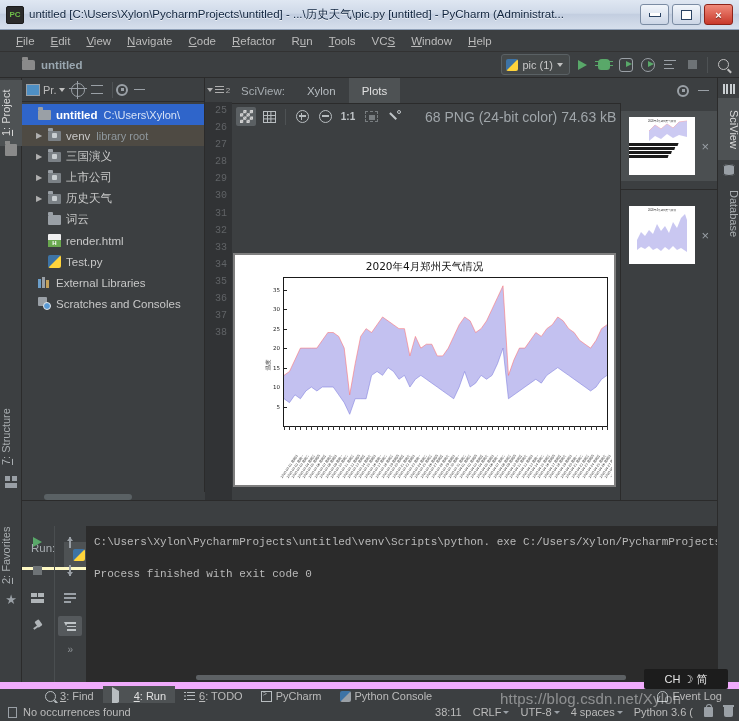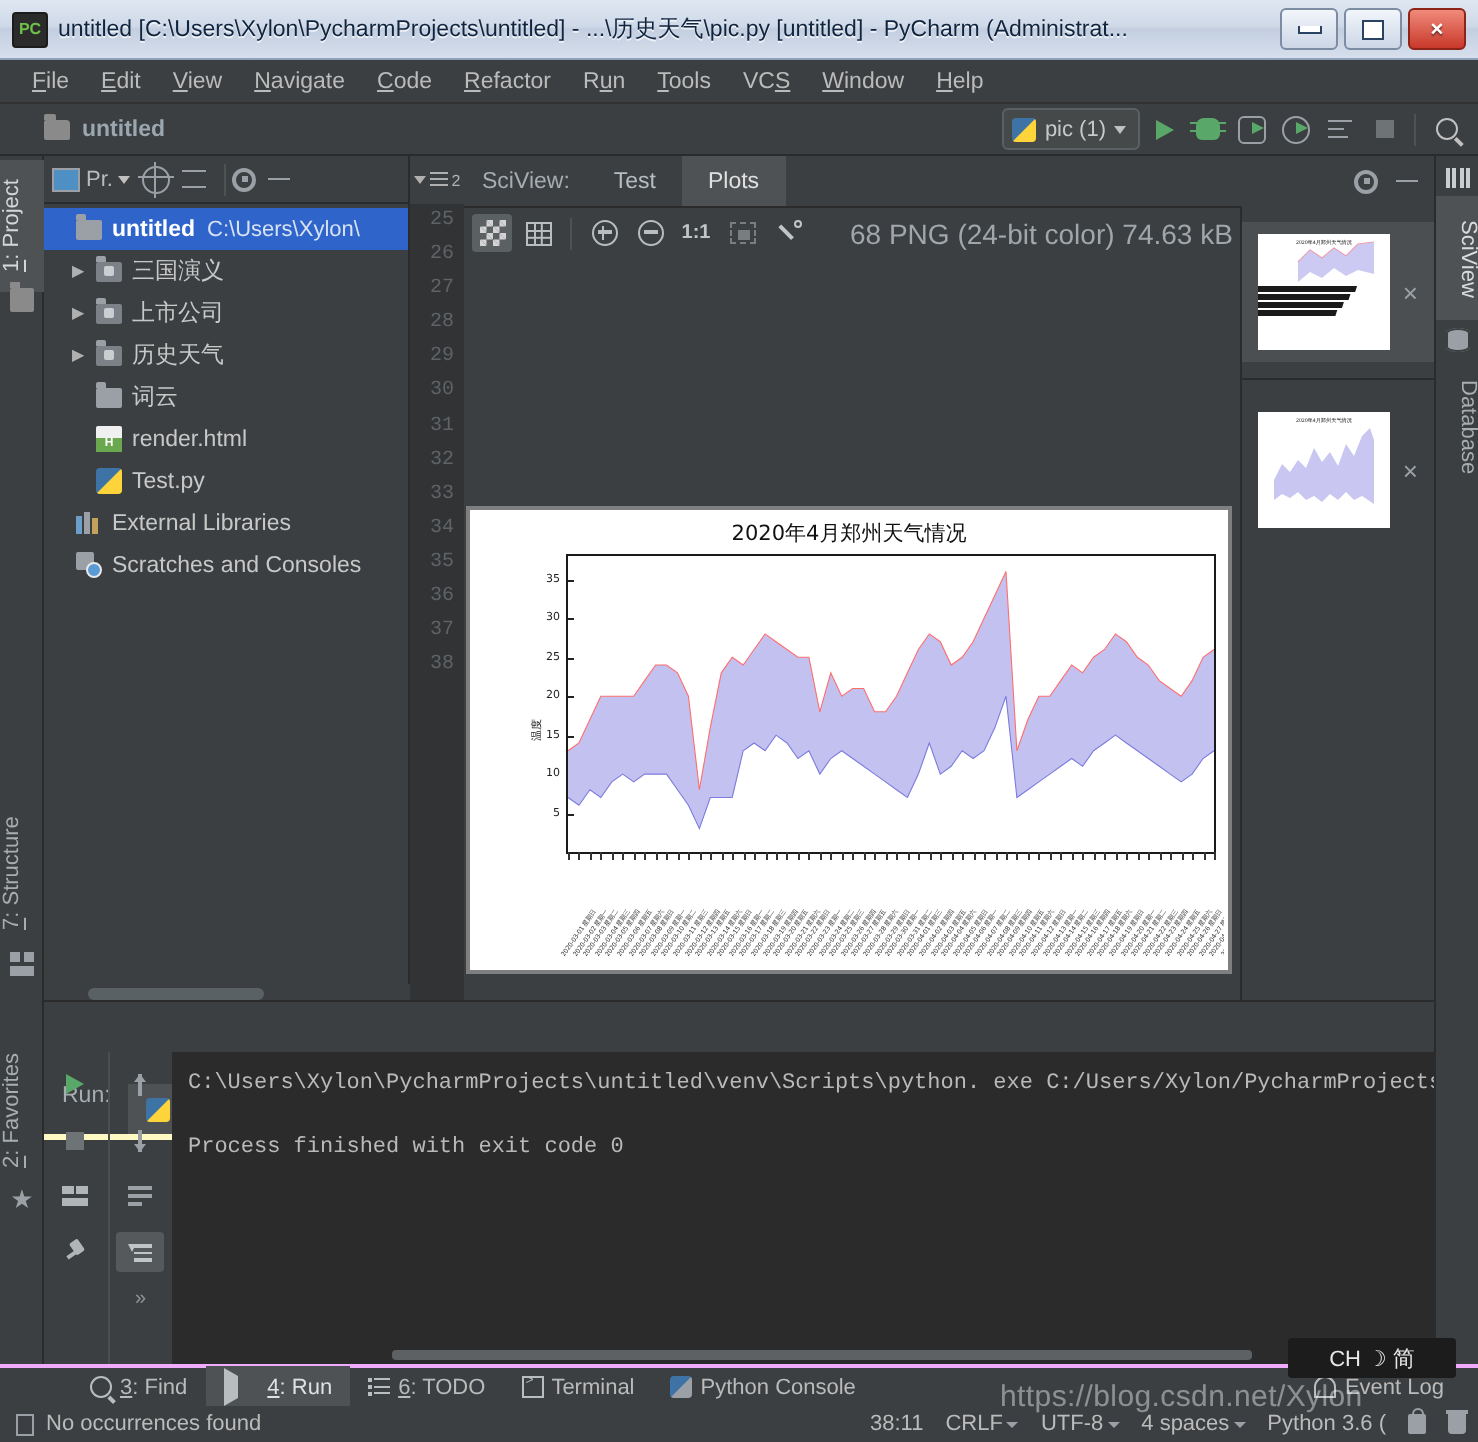--- a/index.html
+++ b/index.html
@@ -355,21 +355,21 @@
   }
   .cline.gap{height:16px;}
   .chscroll{
     position:absolute;left:110px;bottom:2px;width:430px;height:5px;background:#5d6164;border-radius:2px;
   }
 
   
   .bottomtabs{
     position:absolute;left:0;top:682px;width:739px;height:21px;
     background:#3c3f41;display:flex;align-items:center;box-sizing:border-box;
-    border-top:2px solid #f0abfc;
+    border-top:7px solid #f0abfc;
   }
   .btab{display:flex;align-items:center;gap:4px;padding:2px 9px;color:#bbbbbb;font-size:11px;height:21px;box-sizing:border-box;}
   .btab.act{background:#4e5254;color:#e0e0e0;}
   .btab u{text-decoration:underline;}
   .btab .ic{width:11px;height:11px;flex:none;}
   .ic-find{border:1.5px solid #b8bdc0;border-radius:50%;width:8px;height:8px;position:relative;box-sizing:border-box;}
   .ic-find:after{content:"";position:absolute;right:-3px;bottom:-2px;width:4px;height:1.5px;background:#b8bdc0;transform:rotate(45deg);}
   .ic-run{width:0;height:0;border-left:7px solid #b8bdc0;border-top:4.5px solid transparent;border-bottom:4.5px solid transparent;}
   .ic-todo{position:relative;}
   .ic-todo i{position:absolute;left:3px;width:8px;height:1.4px;background:#b8bdc0;}
@@ -519,20 +519,26 @@
         <span class="dash"></span>
       </div>
     </div>
     <div class="tree" id="tree">
         <div class="trow sel" style="padding-left: 4px;">
           <span class="arrow"></span>
           <span class="ficon"></span>
           <span class="tlabel">untitled</span>
           <span class="tsub">C:\Users\Xylon\</span>
         </div>
+        <div class="trow hov" style="padding-left: 14px;">
+          <span class="arrow e"></span>
+          <span class="ficon mod"></span>
+          <span class="tlabel">venv</span>
+          <span class="tsub">library root</span>
+        </div>
         <div class="trow" style="padding-left: 14px;">
           <span class="arrow e"></span>
           <span class="ficon mod"></span>
           <span class="tlabel">三国演义</span>
         </div>
         <div class="trow" style="padding-left: 14px;">
           <span class="arrow e"></span>
           <span class="ficon mod"></span>
           <span class="tlabel">上市公司</span>
         </div>
@@ -595,21 +601,21 @@
         <div class="lnum">35</div>
         <div class="lnum">36</div>
         <div class="lnum">37</div>
         <div class="lnum">38</div>
       </div>
   </div>
 
   <div class="sciview">
     <div class="sv-tabs">
       <div class="sv-label">SciView:</div>
-      <div class="sv-tab">Test</div>
+      <div class="sv-tab">Xylon</div>
       <div class="sv-tab act">Plots</div>
       <div class="right">
         <span class="gear"></span>
         <span class="dash"></span>
       </div>
     </div>
     <div class="sv-toolbar">
       <div class="tib on">
           <span class="checker"></span>
         </div>
@@ -895,21 +901,21 @@
     <div class="btab">
       <span class="ic ic-todo">
           <i style="top:1px"></i>
           <i style="top:4.5px"></i>
           <i style="top:8px"></i>
         </span>
       <span><u>6</u>: TODO</span>
     </div>
     <div class="btab">
       <span class="ic ic-term"></span>
-      <span>Terminal</span>
+      <span>PyCharm</span>
     </div>
     <div class="btab">
       <span class="ic ic-pyc"></span>
       <span>Python Console</span>
     </div>
     <div class="btab right">
       <span class="ic ic-bell"></span>
       <span>Event Log</span>
     </div>
   </div>

